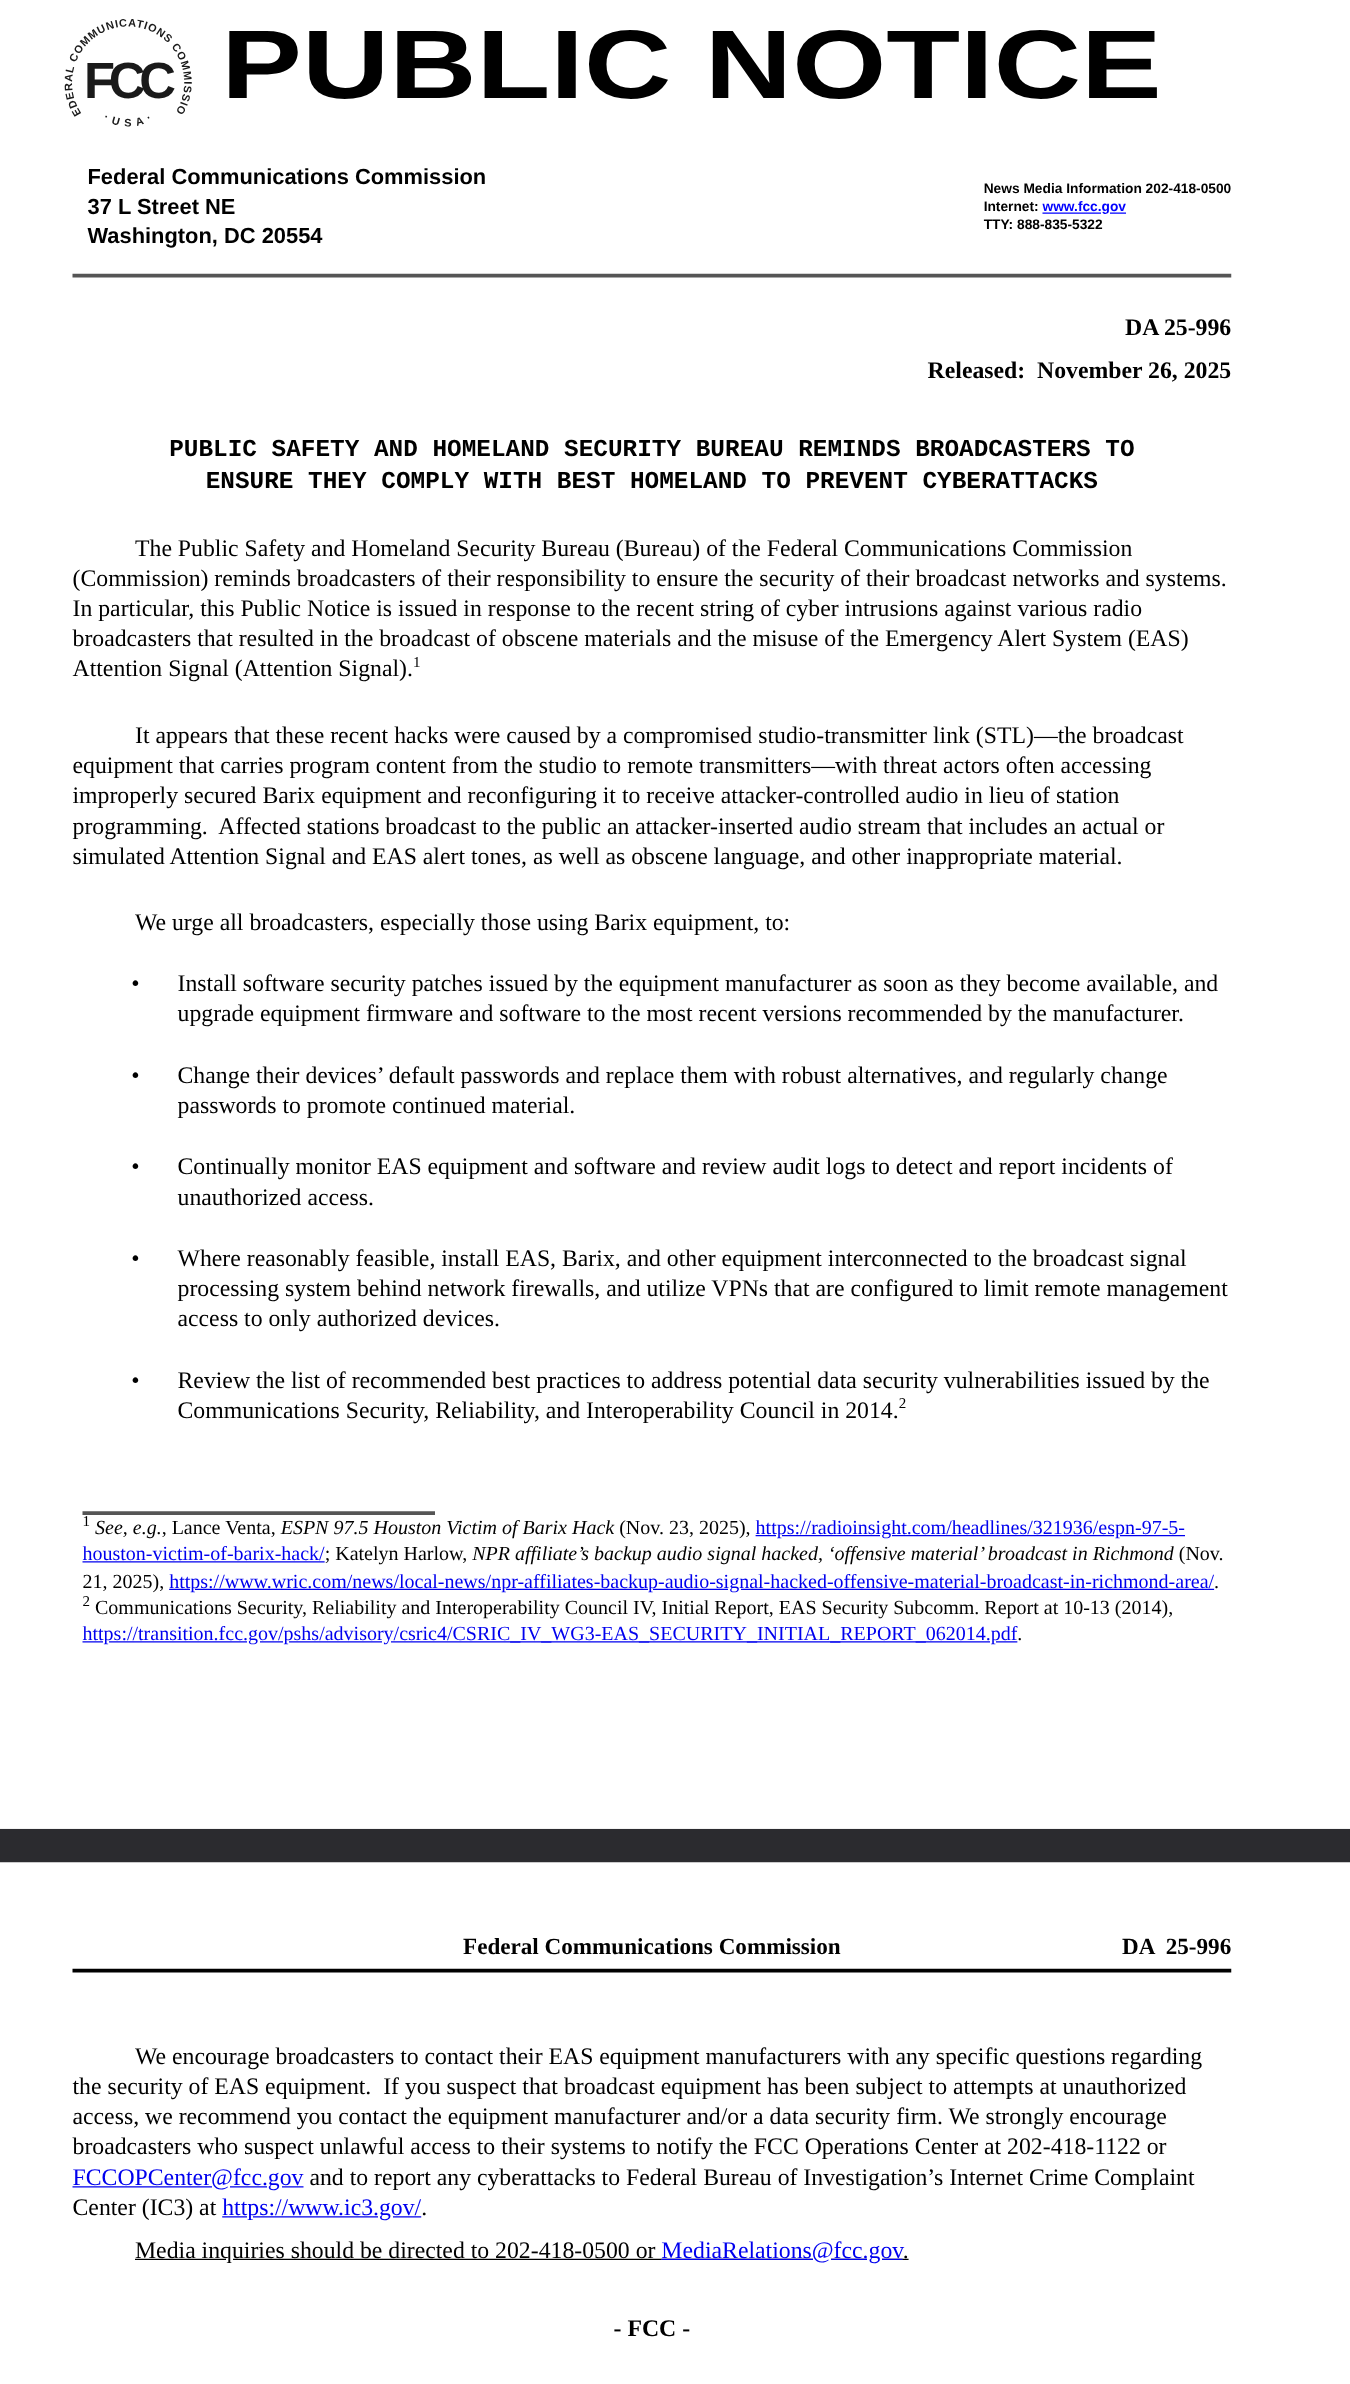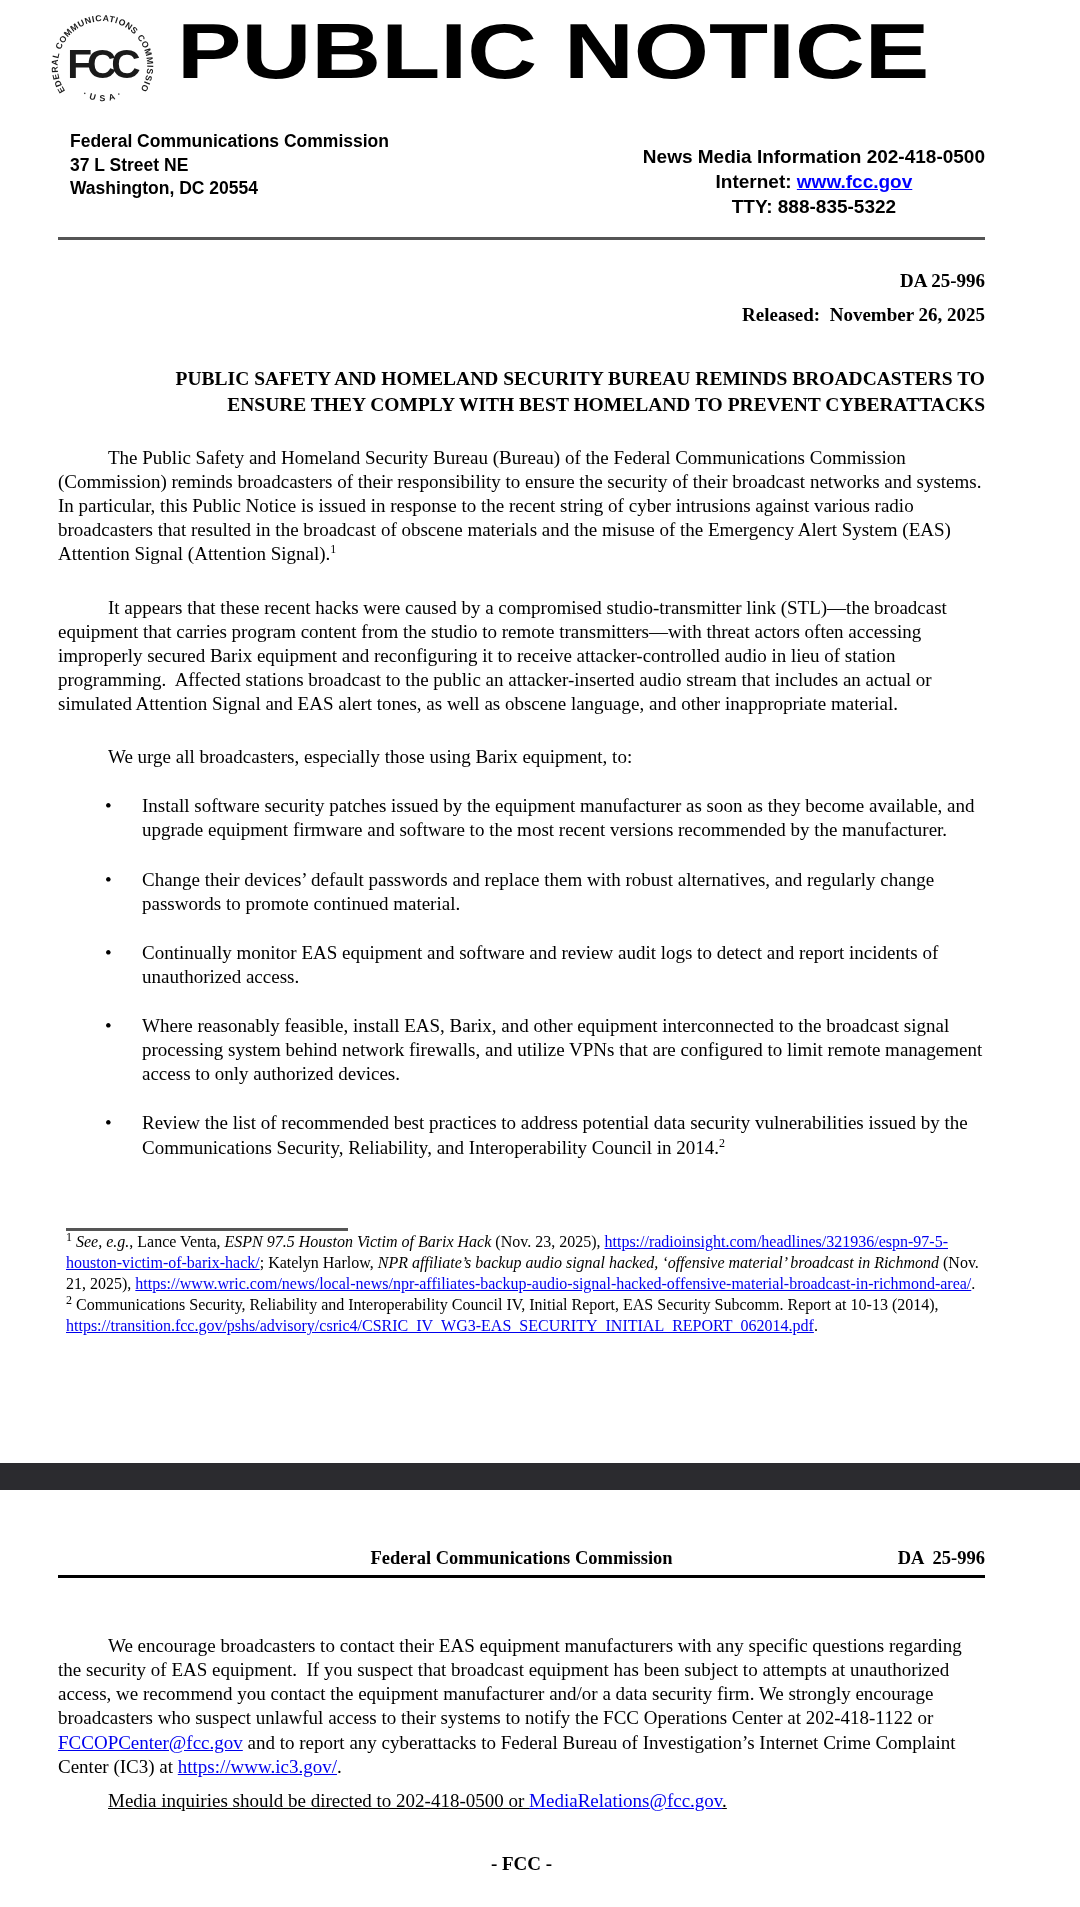--- a/index.html
+++ b/index.html
@@ -32,40 +32,41 @@
   .addr {
     font-family: "Liberation Sans", sans-serif;
     font-weight: bold;
     font-size: 17.5px;
     line-height: 1.35;
     padding-left: 12px;
   }
   .contact {
     font-family: "Liberation Sans", sans-serif;
     font-weight: bold;
-    font-size: 19px;
+    font-size: 11px;
     line-height: 1.32;
-    text-align: center;
+    text-align: left;
     margin-top: 14px;
   }
   .rule-top { border: none; border-top: 3px solid #555; margin-top: 18px; }
 
   a.link, .link { color: #0000EE; text-decoration: underline; cursor: pointer; }
   .contact .link { color: #0000FF; }
 
   .meta { text-align: right; font-weight: bold; font-size: 19px; white-space: pre-wrap; }
   .meta-da { margin-top: 30px; }
   .meta-released { margin-top: 12px; }
 
   .doc-title {
-    text-align: right;
+    text-align: center;
     font-weight: bold;
     font-size: 19.5px;
     line-height: 1.3;
     margin-top: 40px;
+    font-family: Liberation Mono, monospace;
   }
 
   .body-text {
     font-size: 19px;
     line-height: 1.27;
     white-space: pre-wrap;
   }
   .indent { text-indent: 50px; }
   .para { margin-top: 29px; }
 

